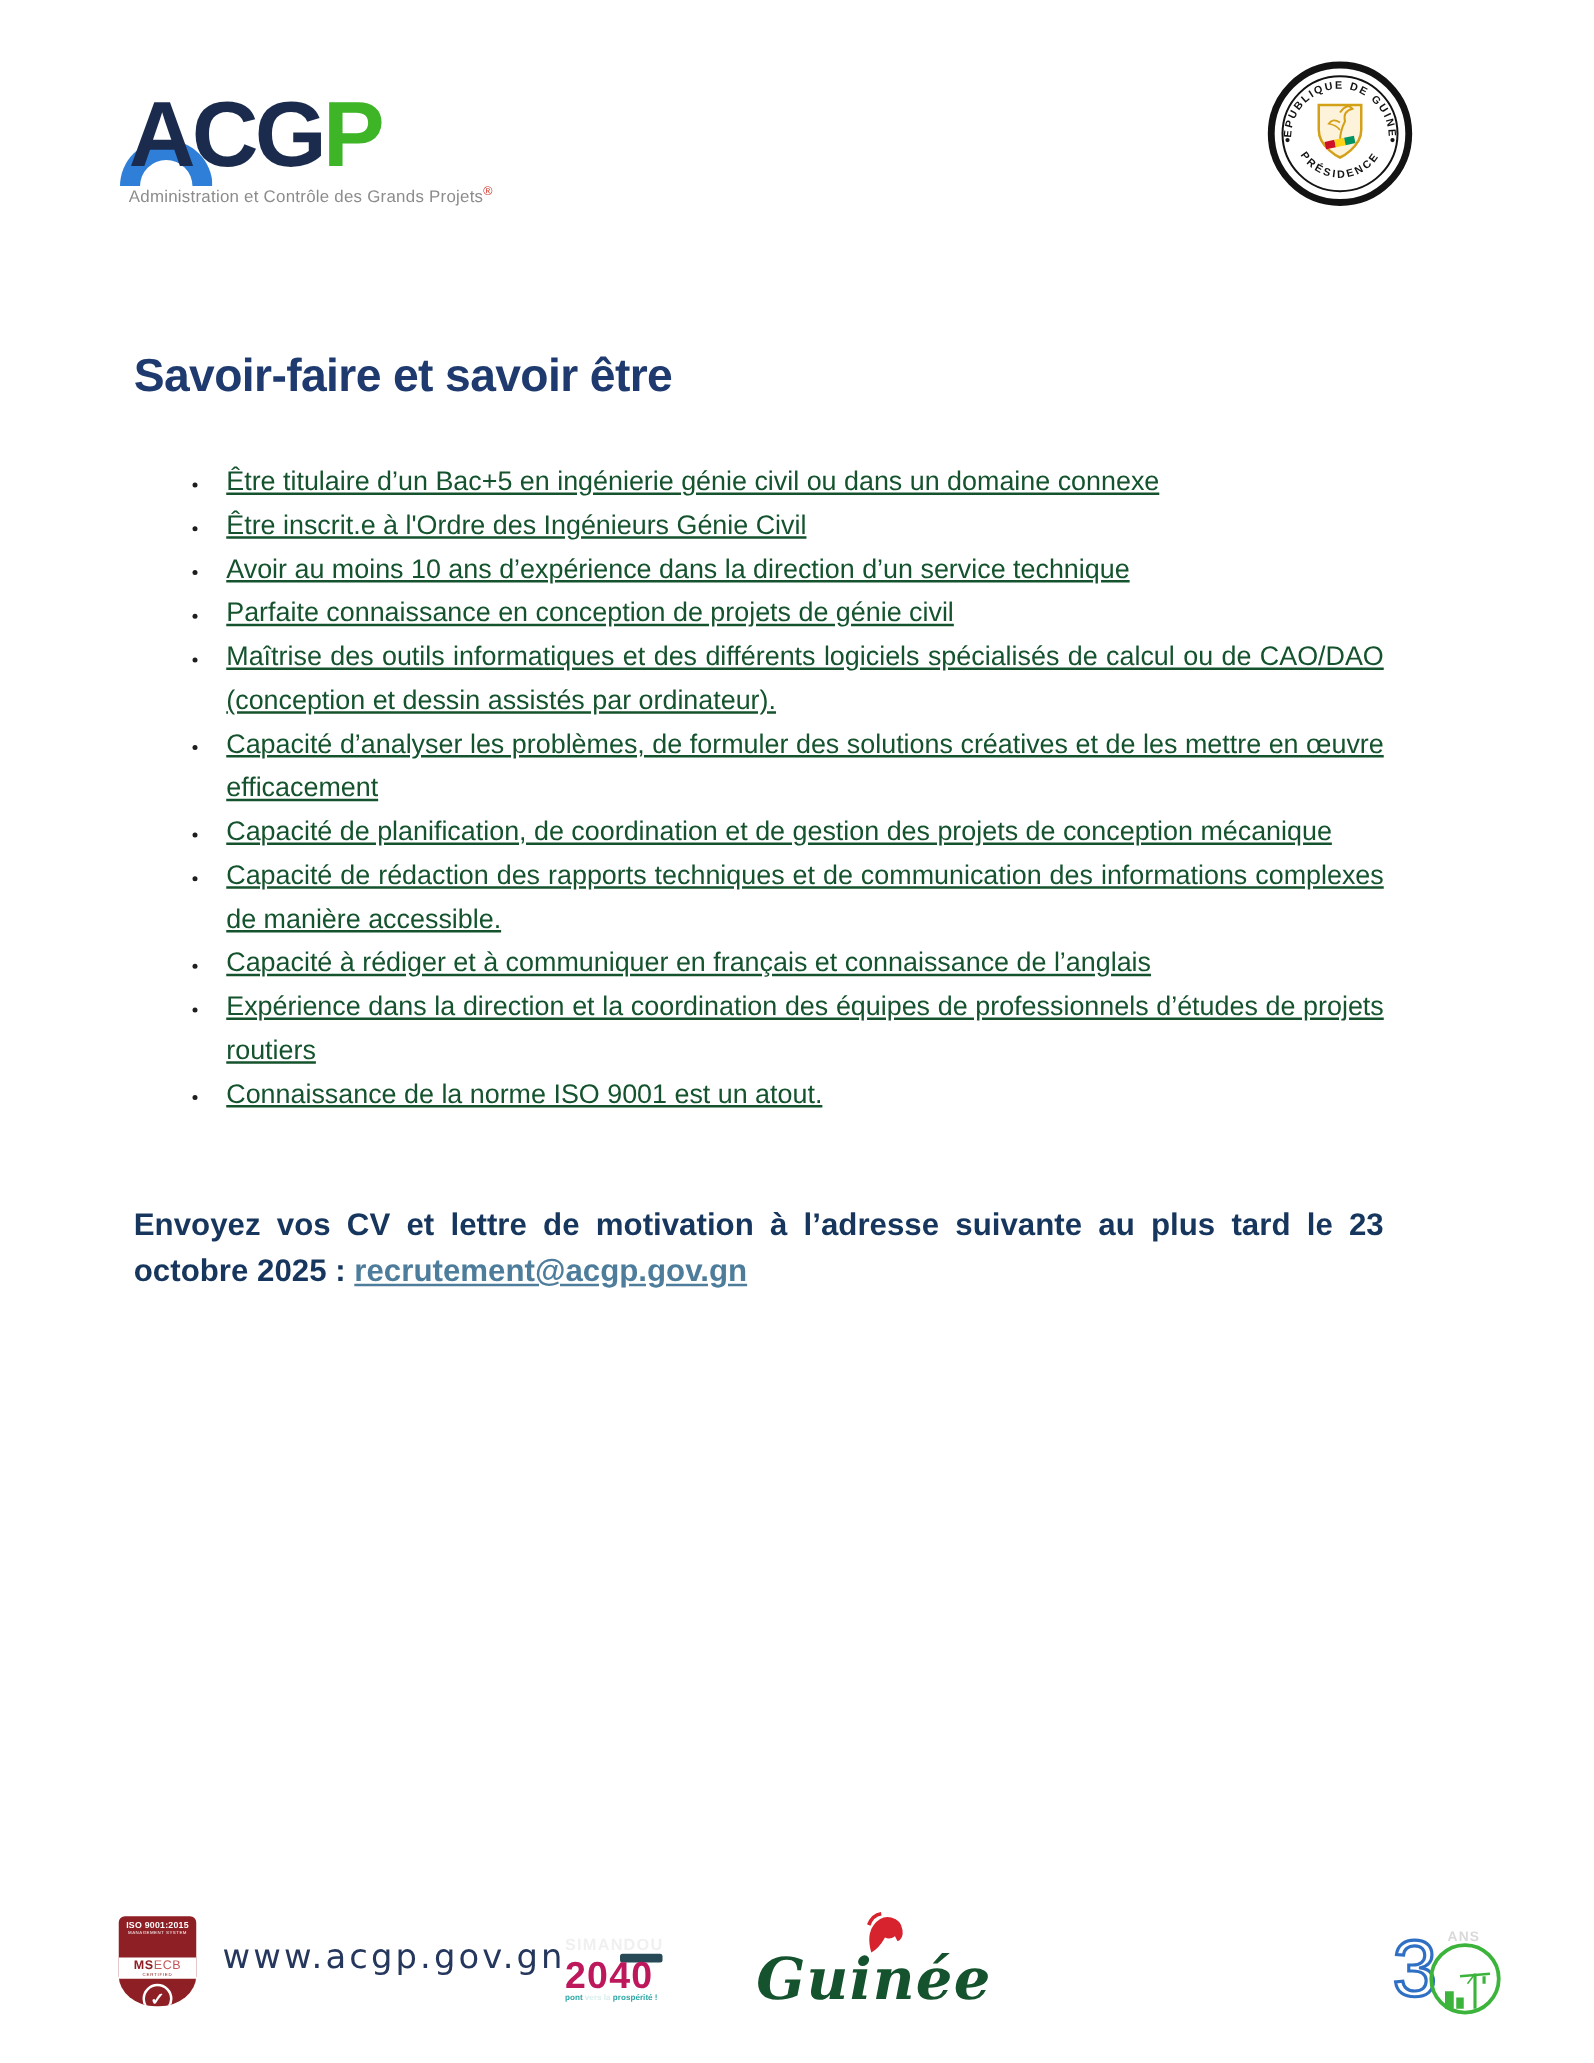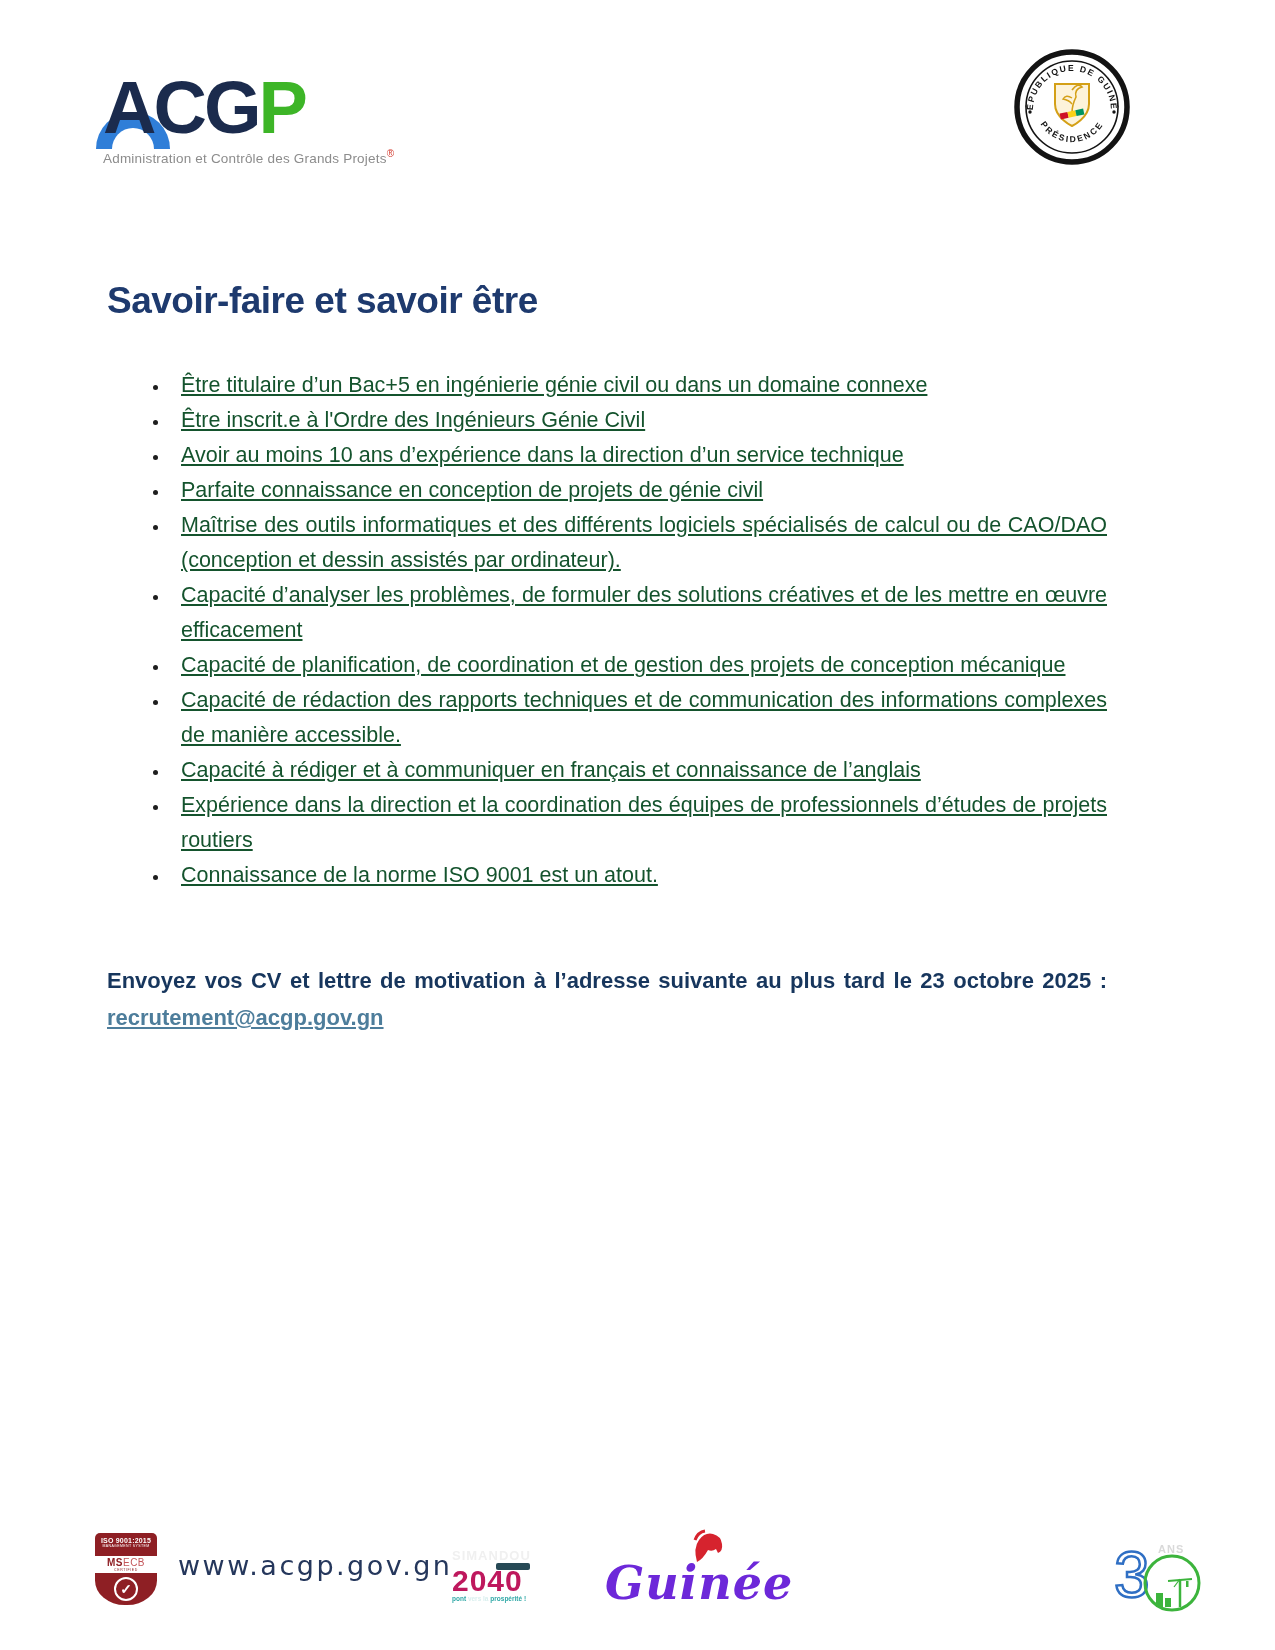--- a/index.html
+++ b/index.html
@@ -26,52 +26,52 @@
 
   
   .doc-title { position:absolute; left:107px; top:280px; font-size:37px; font-weight:bold;
     color:#1e3a6e; letter-spacing:-.5px; }
 
   .bullet-list { position:absolute; left:107px; top:368px; width:1000px; list-style:disc; }
   .bullet-list li { margin-left:62px; padding-left:12px; font-size:21.5px; line-height:35px;
     color:#14532d; text-align:justify;text-decoration:underline; }
   .bullet-list li::marker { font-size:16px; color:#1e1e1e; }
 
-  .closing { position:absolute; left:107px; top:962px; width:1000px; font-size:22px;
+  .closing { position:absolute; left:107px; top:962px; width:1000px; font-size:25px;
     line-height:37px; font-weight:bold; color:#17365d; text-align:justify; }
   .closing a { color:#4d7d9b; text-decoration:underline; }
 
   
   .iso-badge { position:absolute; left:95px; top:1533px; width:62px; height:72px;
     background:#8e1f24; border-radius:5px 5px 48% 48% / 5px 5px 34% 34%;
     color:#fff; text-align:center; overflow:hidden; }
   .iso-line1 { font-size:7px; font-weight:bold; margin-top:4px; letter-spacing:.2px; }
   .iso-line2 { font-size:3.5px; letter-spacing:.4px; }
-  .iso-strip { background:#ffffff; margin-top:8px; padding:1px 0; }
+  .iso-strip { background:#ffffff; margin-top:18px; padding:1px 0; }
   .iso-brand { font-size:10px; font-weight:bold; color:#8e1f24; letter-spacing:.5px; }
   .iso-brand .ecb { color:#c4565a; font-weight:normal; }
   .iso-cert { font-size:3.5px; color:#8e1f24; letter-spacing:.6px; }
   .iso-check { width:24px; height:24px; margin:4px auto 0; border:2px solid #fff;
     border-radius:50%; font-size:14px; line-height:21px; color:#fff; font-weight:bold; }
 
   .site-url { position:absolute; left:178px; top:1550px; font-size:27px; color:#25375c;
     letter-spacing:2.5px; font-family:"DejaVu Sans", sans-serif; font-weight:normal;text-align:right; }
 
   .simandou { position:absolute; left:452px; top:1548px; width:110px; }
   .simandou .watermark { font-size:13px; font-weight:bold; color:#f0f0f0; letter-spacing:1px; }
   .simandou .train { width:34px; height:7px; background:#274a56; border-radius:2px;
     margin:0 auto -3px 44px; }
   .simandou .year { font-size:30px; font-weight:bold; color:#be185d; letter-spacing:1px; line-height:28px; }
   .simandou .slogan { font-size:6.5px; color:#2fa8a6; font-weight:bold; }
   .simandou .slogan .faint { color:#d9efee; }
 
   .guinee { position:absolute; left:605px; top:1528px; width:170px; }
   .guinee .mask { position:absolute; left:78px; top:0; }
   .guinee .word { position:absolute; left:0; top:28px; font-family:"DejaVu Serif", serif;
-    font-style:italic; font-weight:bold; font-size:46px; color:#6d28d9; letter-spacing:1px; }
+    font-style:italic; font-weight:bold; font-size:46px; color:#14532d; letter-spacing:1px; }
 
   .anniv { position:absolute; left:1112px; top:1535px; }
 </style>
 </head>
 <body>
 
 <div class="page">
 
   <div class="acgp-logo">
     <div class="acgp-letters">

